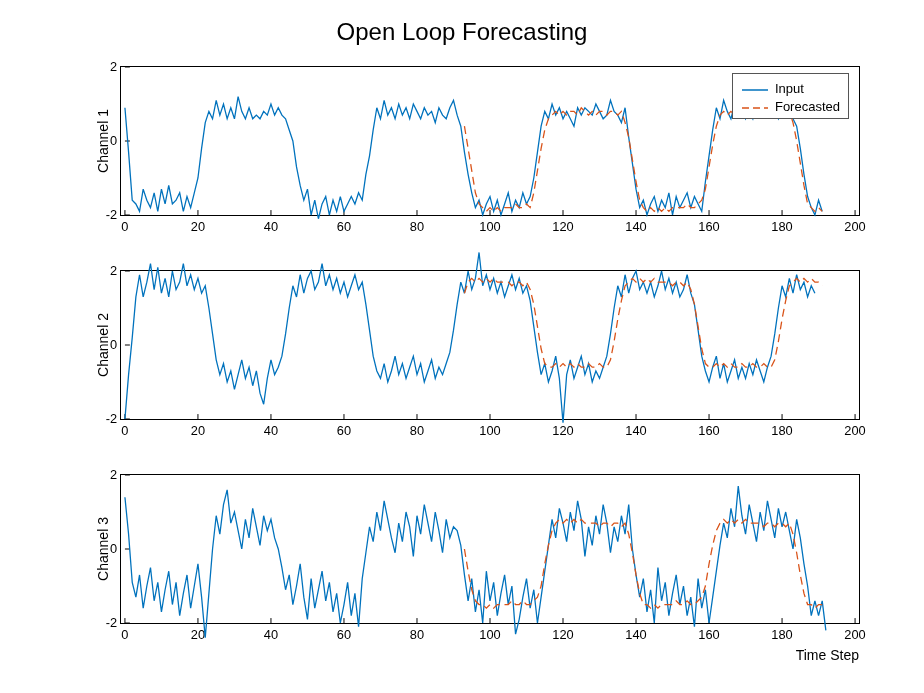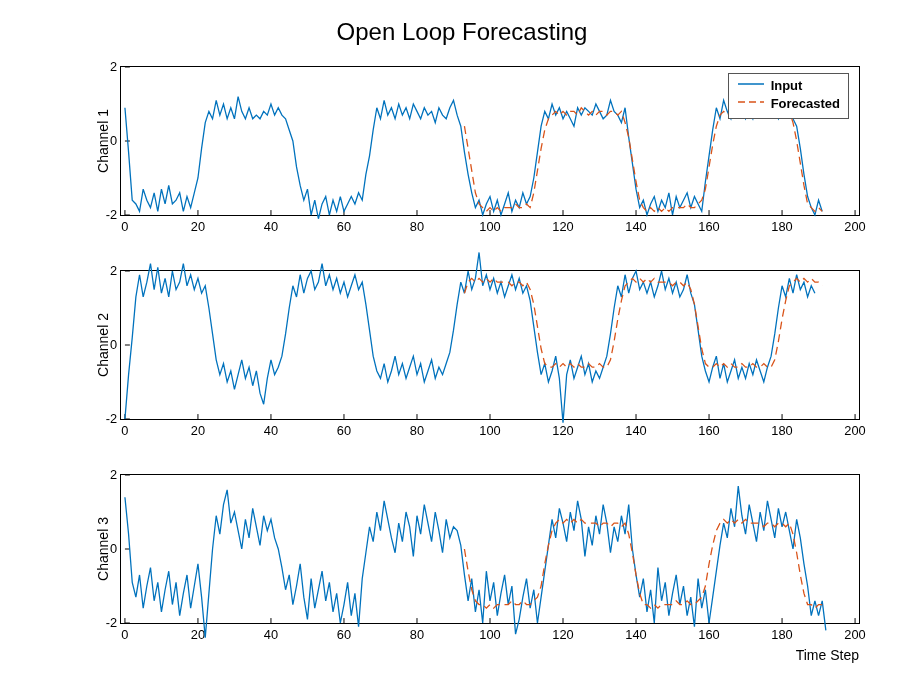--- a/index.html
+++ b/index.html
@@ -53,24 +53,23 @@
     right: 10px;
     top: 6px;
     background: #fff;
     border: 1px solid #555;
     padding: 4px 8px;
     font-size: 13px;
     color: #000;
   }
   .legend-row {
     display: flex;
-    align-items: flex-start;
+    align-items: flex-end;
     gap: 6px;
     height: 18px;
-    font-weight: bold;
   }
   .legend-swatch {
     width: 28px;
     height: 12px;
     display: block;
   }
   svg.plot {
     position: absolute;
     left: 0; top: 0;
     width: 100%; height: 100%;

